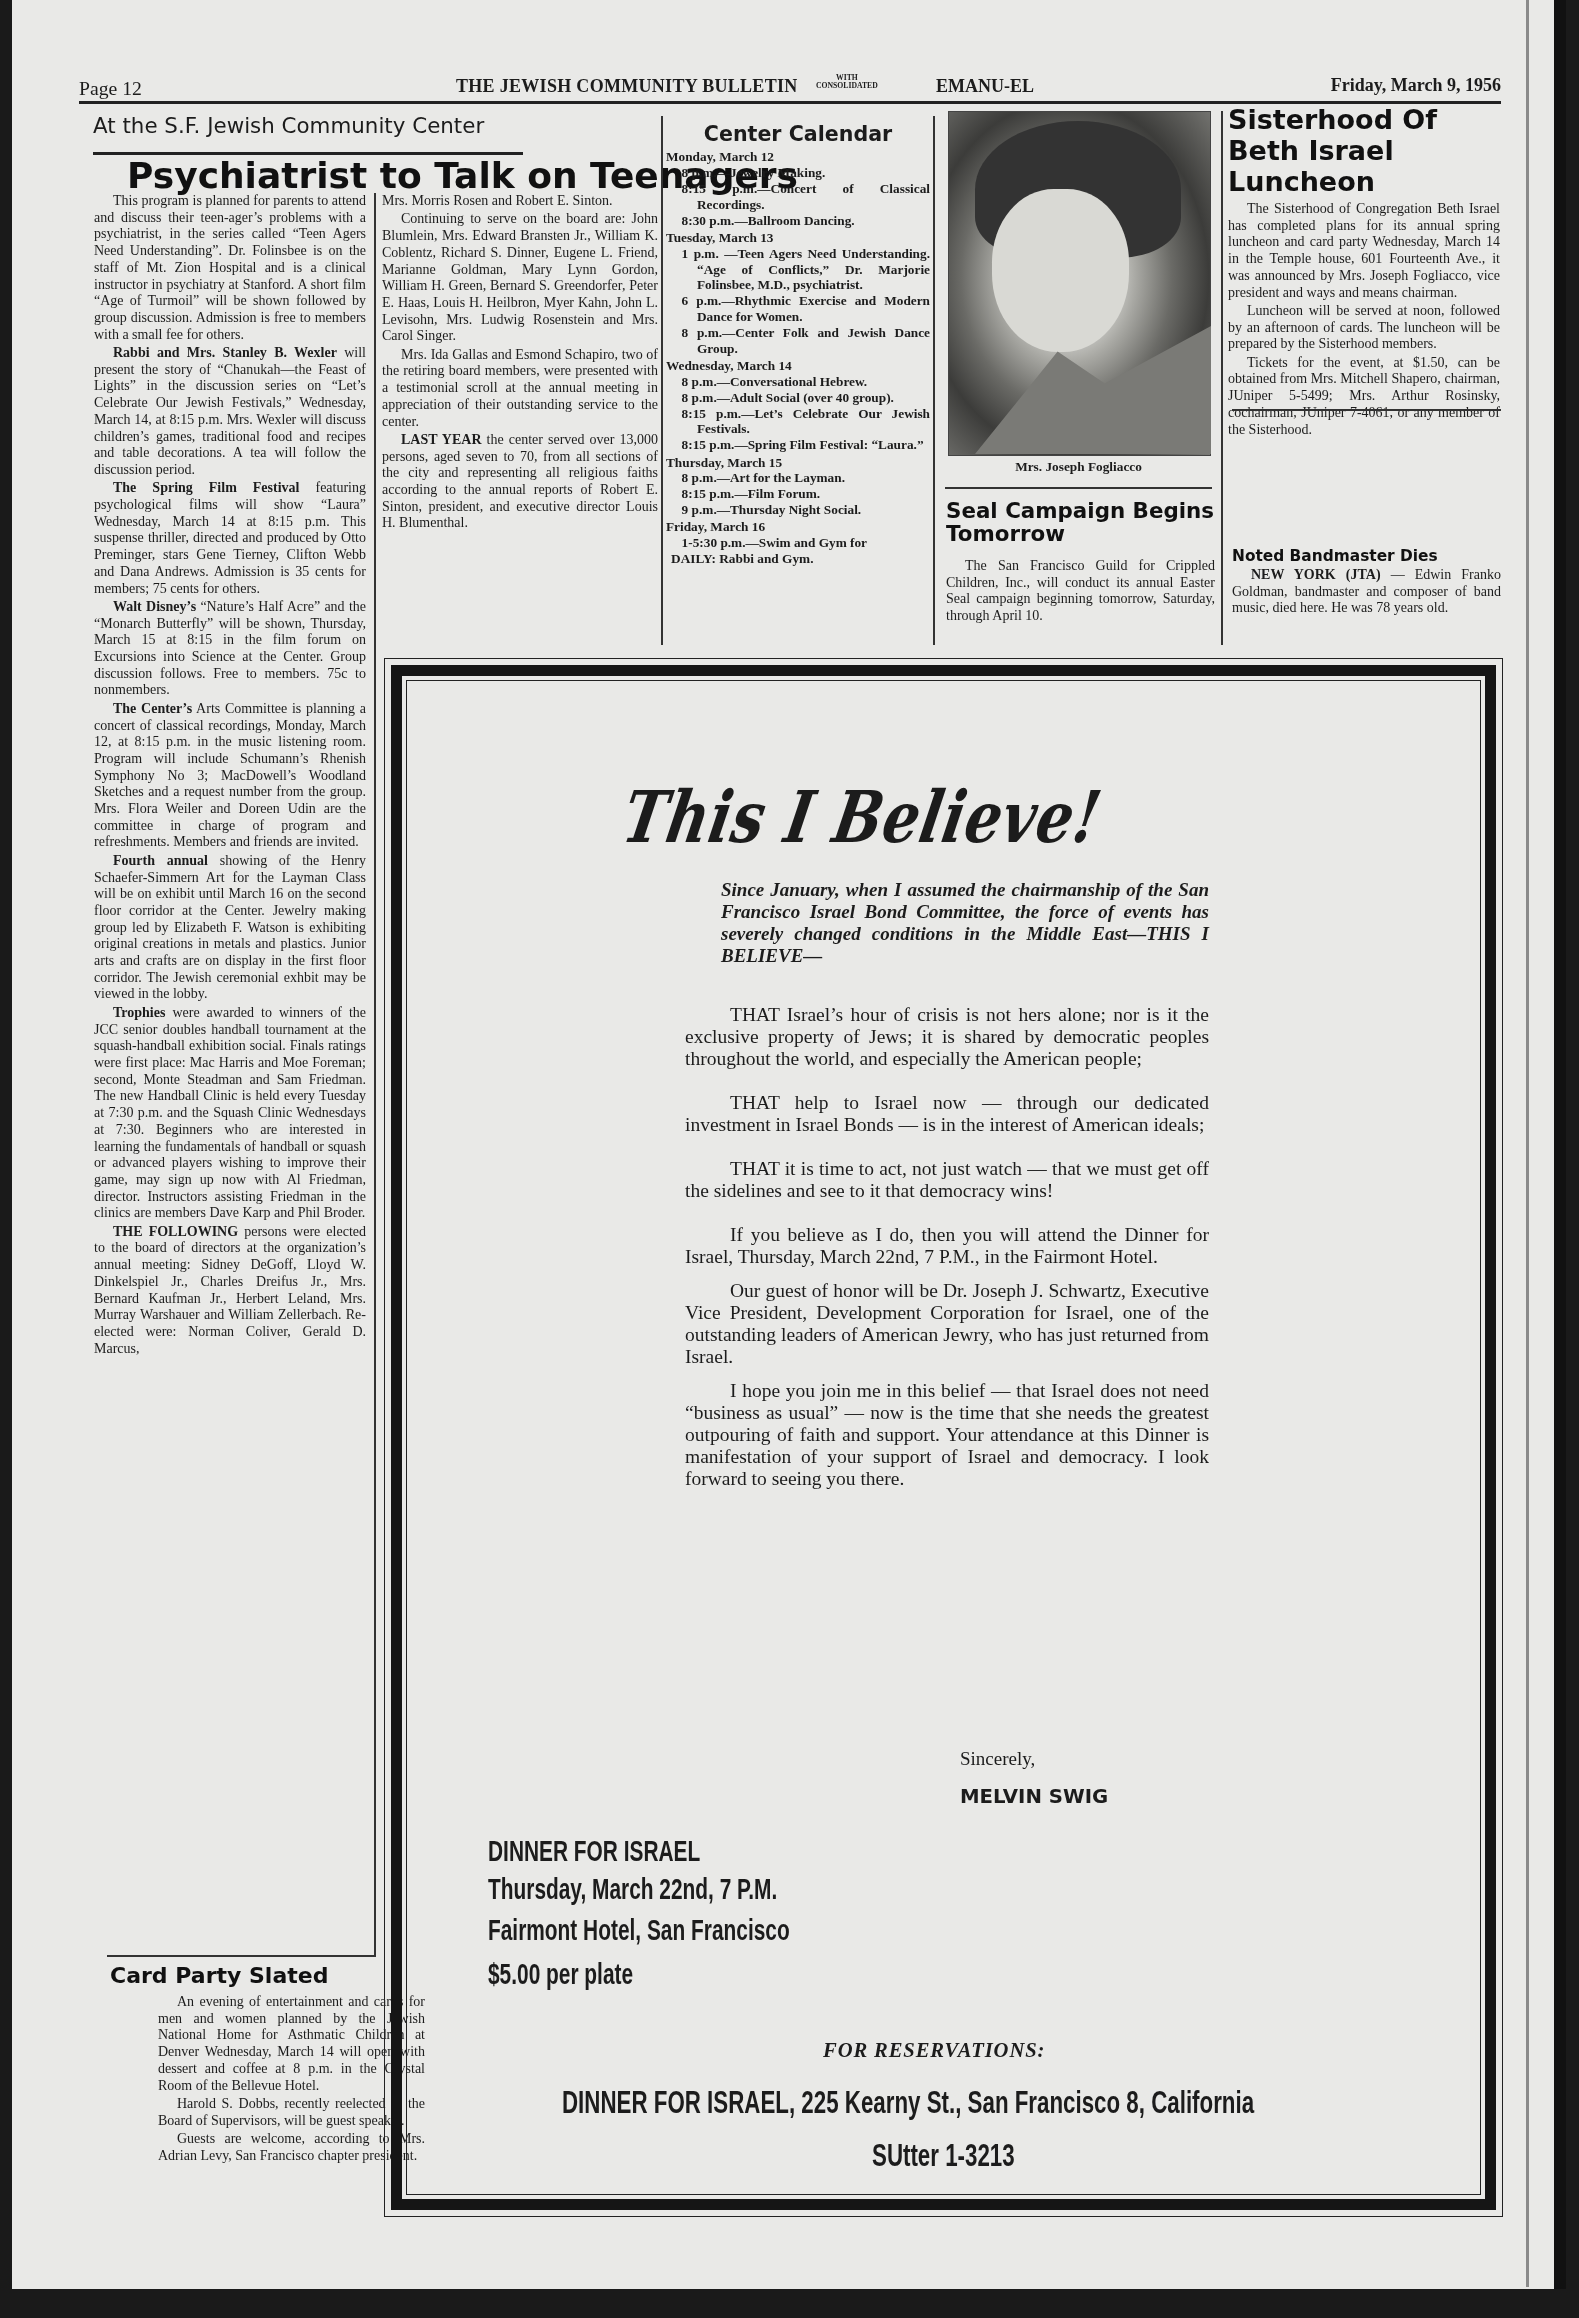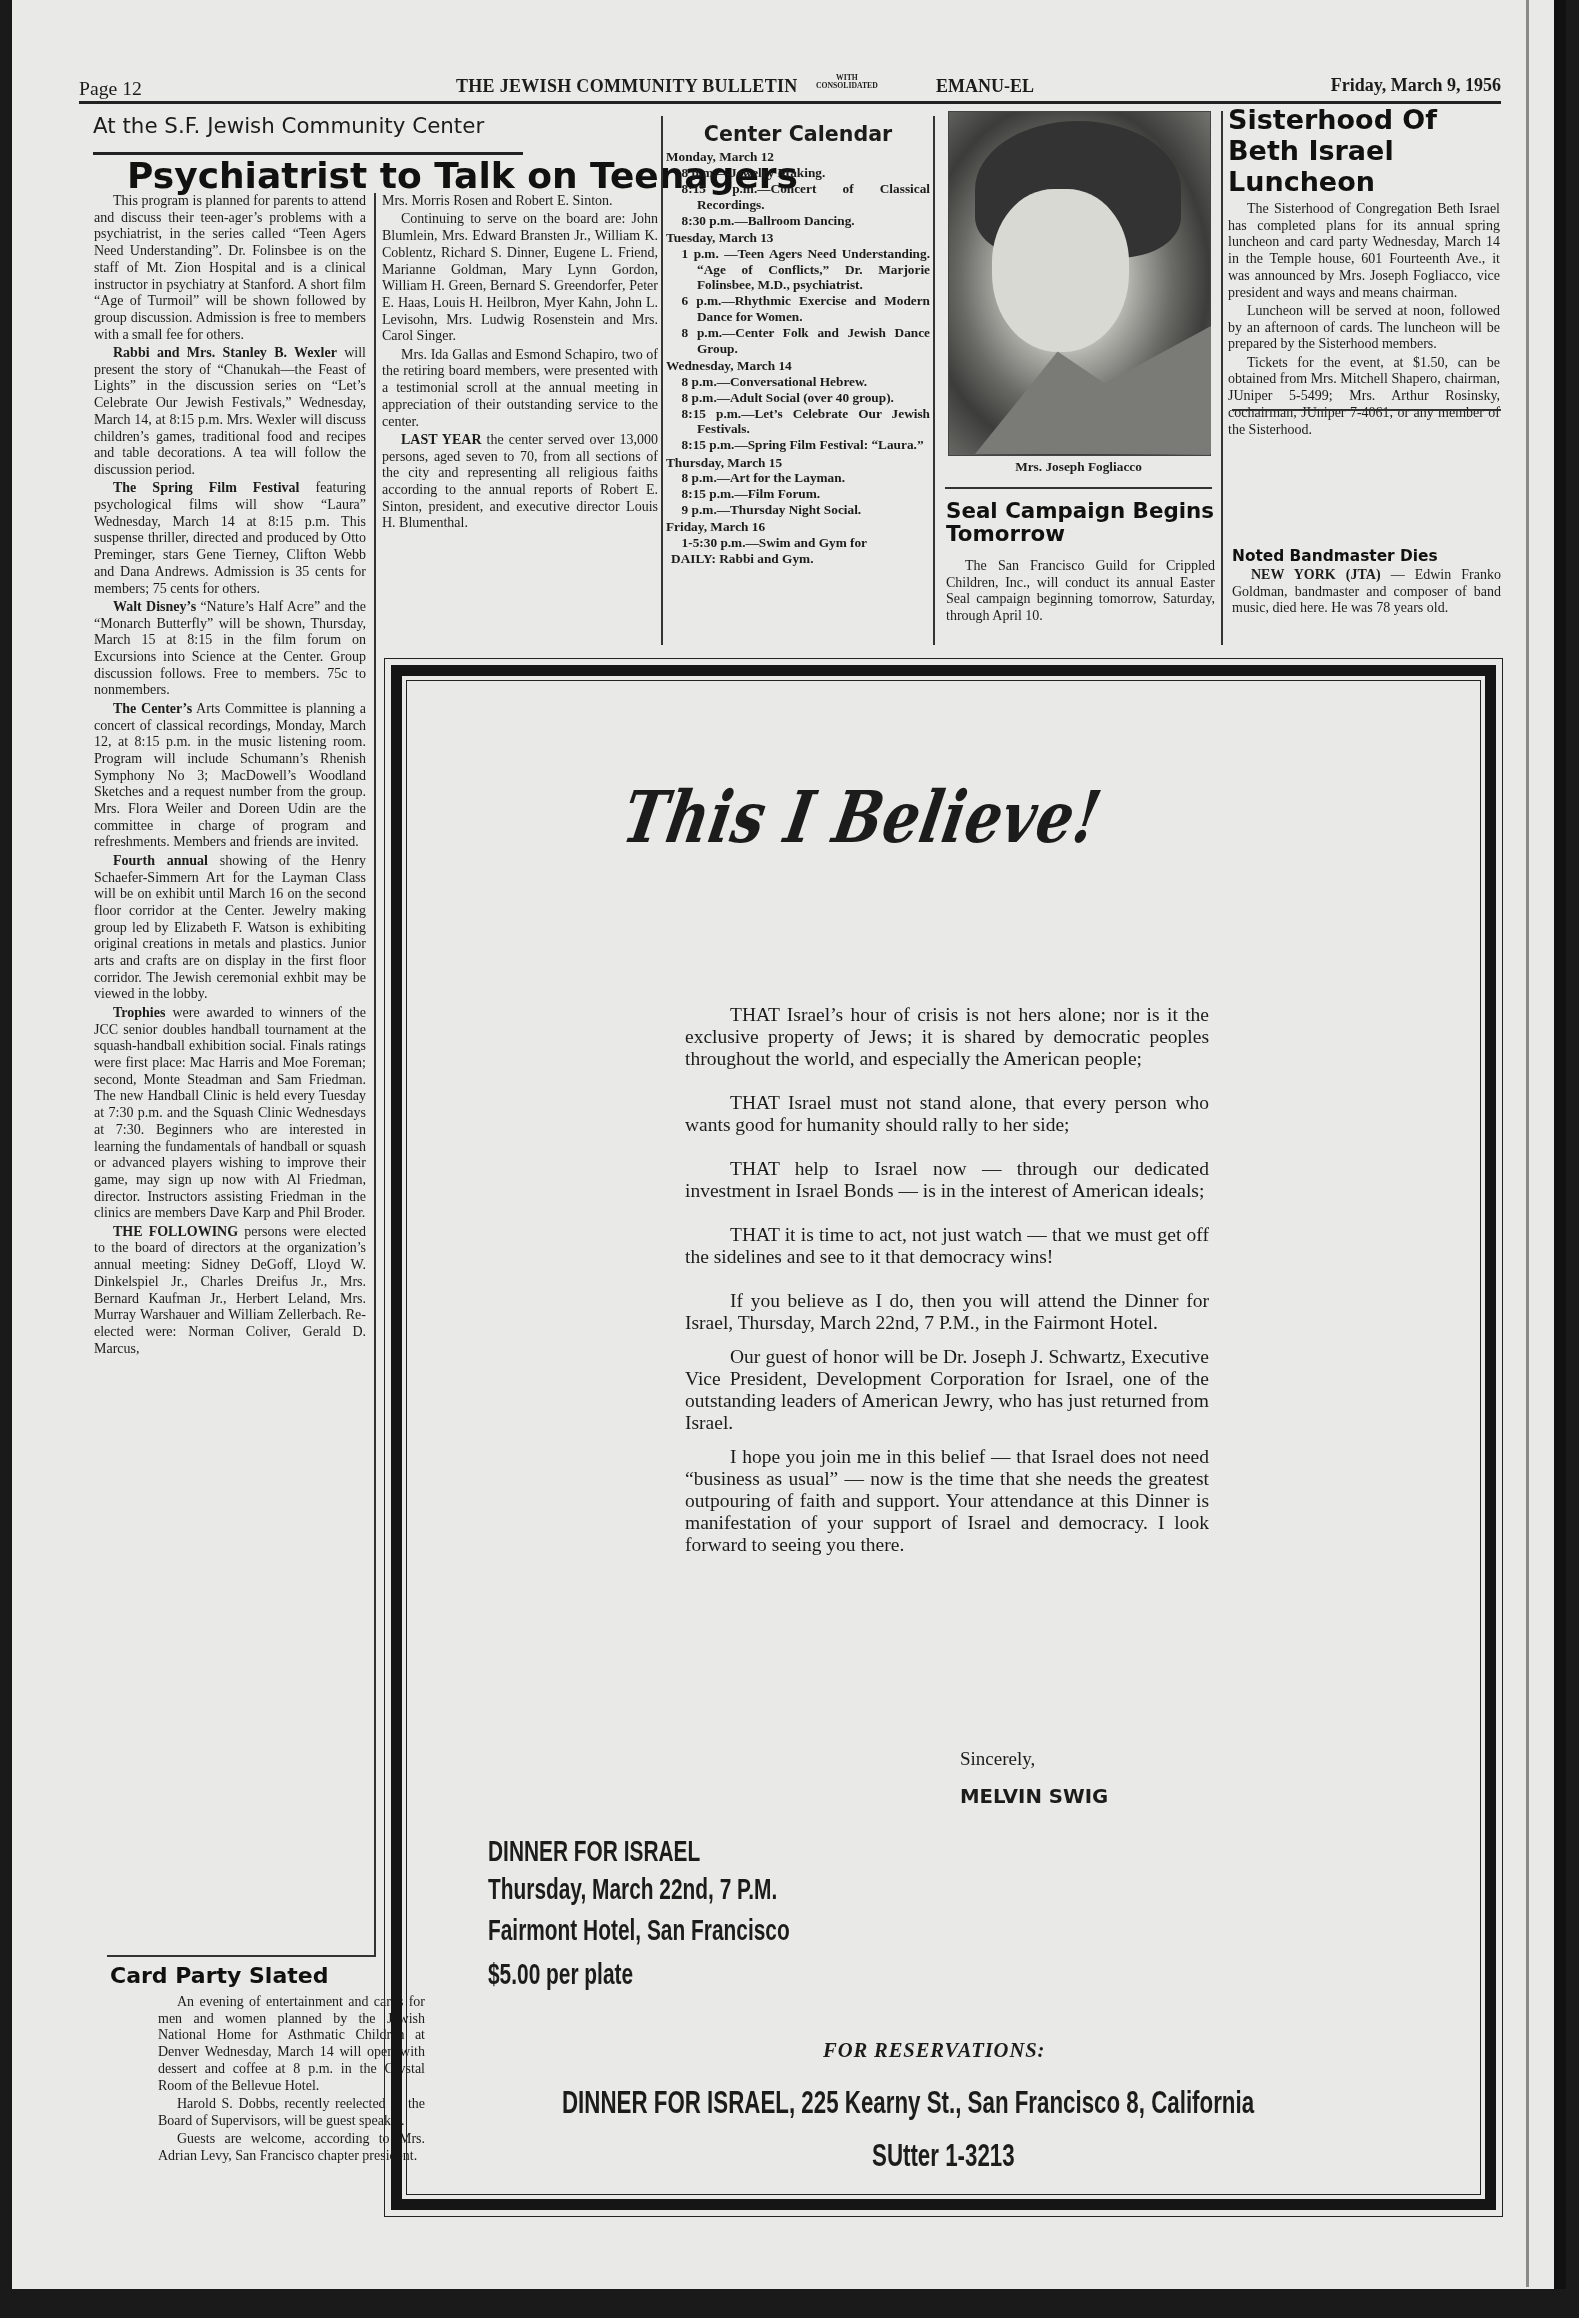--- a/index.html
+++ b/index.html
@@ -148,24 +148,24 @@
 <div class="col" style="left:1232px;top:567px;width:269px;">
   <p><b>NEW YORK (JTA)</b><span> — Edwin Franko Goldman, bandmaster and composer of band music, died here. He was 78 years old.</span></p>
 </div>
 
 <div class="ad">
   <div class="b1"></div>
   <div class="b2"></div>
   <div class="b3"></div>
 
   <div class="ad-title">This I Believe!</div>
+  <div class="ad-lead">Since January, when I assumed the chairmanship of the San Francisco Israel Bond Committee, the force of events has severely changed conditions in the Middle East—THIS I BELIEVE—</div>
 
   <div class="ad-body" id="ad-body">
       <p>THAT Israel’s hour of crisis is not hers alone; nor is it the exclusive property of Jews; it is shared by democratic peoples throughout the world, and especially the American people;</p>
-      <p>THAT Israel must not stand alone, that every person who wants good for humanity should rally to her side;</p>
       <p>THAT help to Israel now — through our dedicated investment in Israel Bonds — is in the interest of American ideals;</p>
       <p>THAT it is time to act, not just watch — that we must get off the sidelines and see to it that democracy wins!</p>
       <p class="tight">If you believe as I do, then you will attend the Dinner for Israel, Thursday, March 22nd, 7 P.M., in the Fairmont Hotel.</p>
       <p class="tight">Our guest of honor will be Dr. Joseph J. Schwartz, Executive Vice President, Development Corporation for Israel, one of the outstanding leaders of American Jewry, who has just returned from Israel.</p>
       <p class="tight">I hope you join me in this belief — that Israel does not need “business as usual” — now is the time that she needs the greatest outpouring of faith and support. Your attendance at this Dinner is manifestation of your support of Israel and democracy. I look forward to seeing you there.</p>
     </div>
 
   <div class="sig" style="left:576px;top:1090px;font-size:19px;">Sincerely,</div>
   <div class="sig" style="left:576px;top:1127px;font-family:'DejaVu Sans',sans-serif;font-weight:bold;font-size:19.7px;">MELVIN SWIG</div>
 

